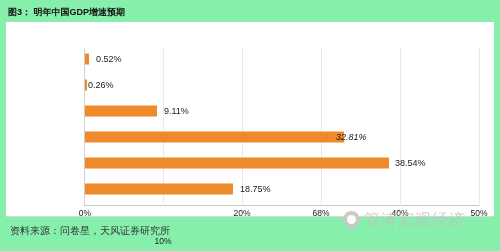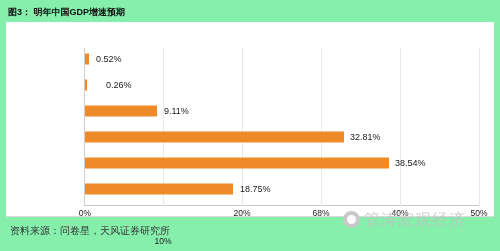--- a/index.html
+++ b/index.html
@@ -106,33 +106,33 @@
 
       <div class="row" style="top:0px;">
 
         <div class="bar" style="width:4px;"></div>
         <div class="val-label" style="left:12px;">0.52%</div>
       </div>
 
       <div class="row" style="top:26px;">
 
         <div class="bar" style="width:2px;"></div>
-        <div class="val-label" style="left:22px;text-align:center;">0.26%</div>
+        <div class="val-label" style="left:4px;text-align:center;">0.26%</div>
       </div>
 
       <div class="row" style="top:52px;">
 
         <div class="bar" style="width:72px;"></div>
         <div class="val-label" style="left:80px;">9.11%</div>
       </div>
 
       <div class="row" style="top:78px;">
 
         <div class="bar" style="width:259px;"></div>
-        <div class="val-label" style="left:266px;">32.81%</div>
+        <div class="val-label" style="left:252px;font-style:italic;">32.81%</div>
       </div>
 
       <div class="row" style="top:104px;">
 
         <div class="bar" style="width:304px;"></div>
         <div class="val-label" style="left:311px;">38.54%</div>
       </div>
 
       <div class="row" style="top:130px;">
 

